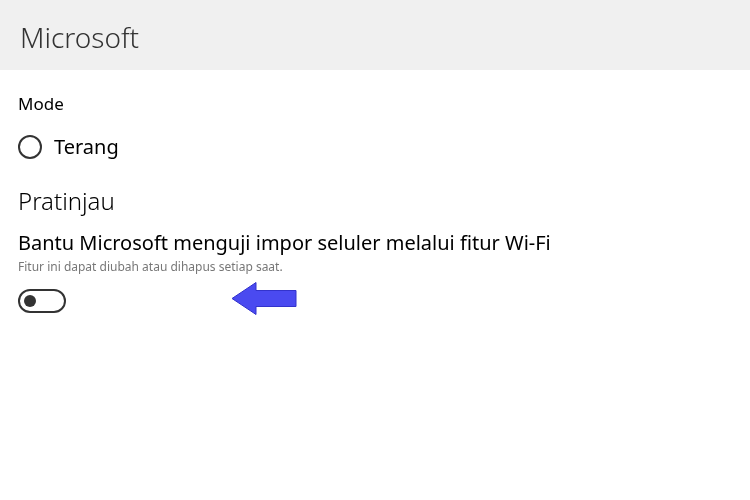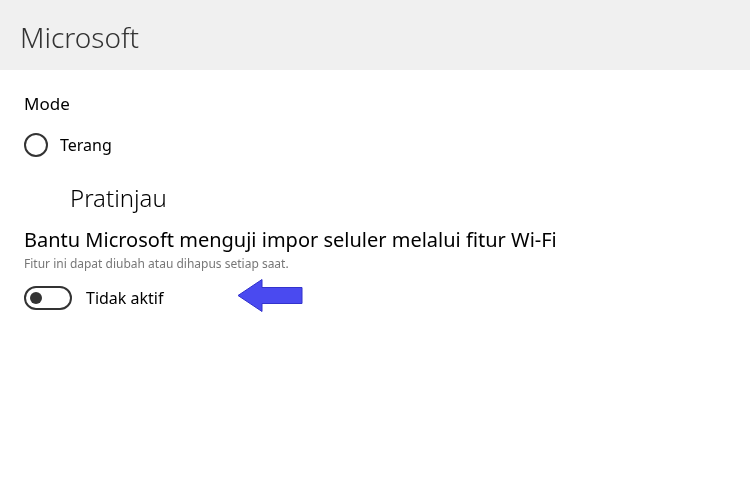--- a/index.html
+++ b/index.html
@@ -15,21 +15,21 @@
     .header {
       background: #f0f0f0;
       padding: 18px 20px 14px 20px;
     }
     .header-title {
       font-size: 28px;
       font-weight: 300;
       color: #333;
     }
     .content {
-      padding: 12px 24px;
+      padding: 12px 18px;
     }
     .section-label {
       font-size: 17px;
       font-weight: 400;
       margin-top: 10px;
       margin-bottom: 18px;
     }
     .radio-row {
       display: flex;
       align-items: center;
@@ -51,28 +51,27 @@
       border-color: #0067c0;
     }
     .radio.selected::after {
       content: "";
       width: 10px;
       height: 10px;
       background: #0067c0;
       border-radius: 50%;
     }
     .radio-label {
-      font-size: 16px;
+      font-size: 20px;
     }
     .subheading {
       font-size: 24px;
       font-weight: 300;
       margin-top: 24px;
       margin-bottom: 12px;
-      margin-left: 46px;
     }
     .desc {
       font-size: 20px;
       margin-bottom: 2px;
     }
     .subdesc {
       font-size: 12px;
       color: #777;
       margin-bottom: 14px;
     }
@@ -128,21 +127,20 @@
 
 
 
   <div class="subheading">Pratinjau</div>
 
   <div class="desc">Bantu Microsoft menguji impor seluler melalui fitur Wi-Fi</div>
   <div class="subdesc">Fitur ini dapat diubah atau dihapus setiap saat.</div>
 
   <div class="toggle-row">
     <span class="toggle"></span>
-    <span class="toggle-label">Tidak aktif</span>
     <span class="arrow">
       <svg width="70" height="40" viewBox="0 0 70 40">
         <path d="M 68 12 L 28 12 L 28 4 L 4 20 L 28 36 L 28 28 L 68 28 Z" fill="#4a4af0" stroke="#3333cc" stroke-width="1"></path>
       </svg>
     </span>
   </div>
 
 </div>
 
 </body></html>

